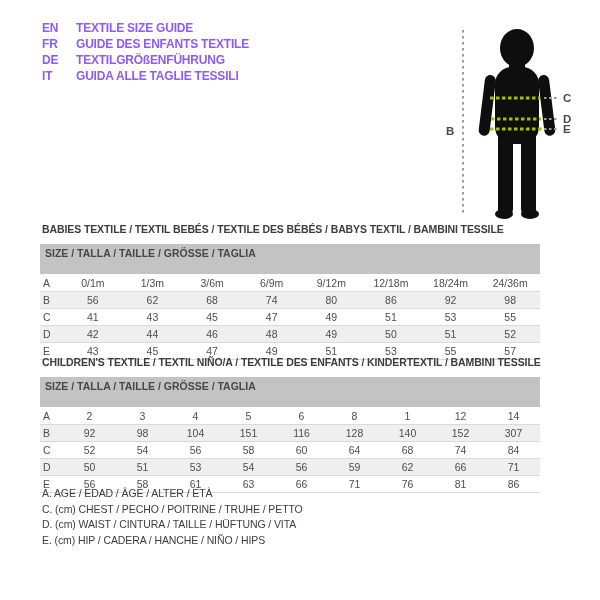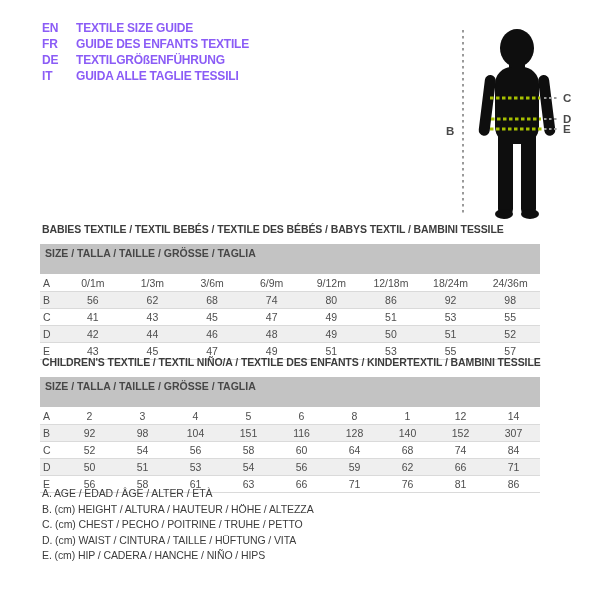--- a/index.html
+++ b/index.html
@@ -217,19 +217,18 @@
           <span class="t-cell">71</span>
           <span class="t-cell">76</span>
           <span class="t-cell">81</span>
           <span class="t-cell">86</span>
         </div>
       </div>
   </div>
 
   <div class="legend">
       <div>A. AGE / EDAD / ÂGE / ALTER / ETÀ</div>
-      <div>B. (cm) HEIGHT / ALTURA / HAUTEUR / HÖHE / ALTEZZA</div>
       <div>C. (cm) CHEST / PECHO / POITRINE / TRUHE / PETTO</div>
       <div>D. (cm) WAIST / CINTURA / TAILLE / HÜFTUNG / VITA</div>
       <div>E. (cm) HIP / CADERA / HANCHE / NIÑO / HIPS</div>
     </div>
 
 </div>
 
 </body></html>

